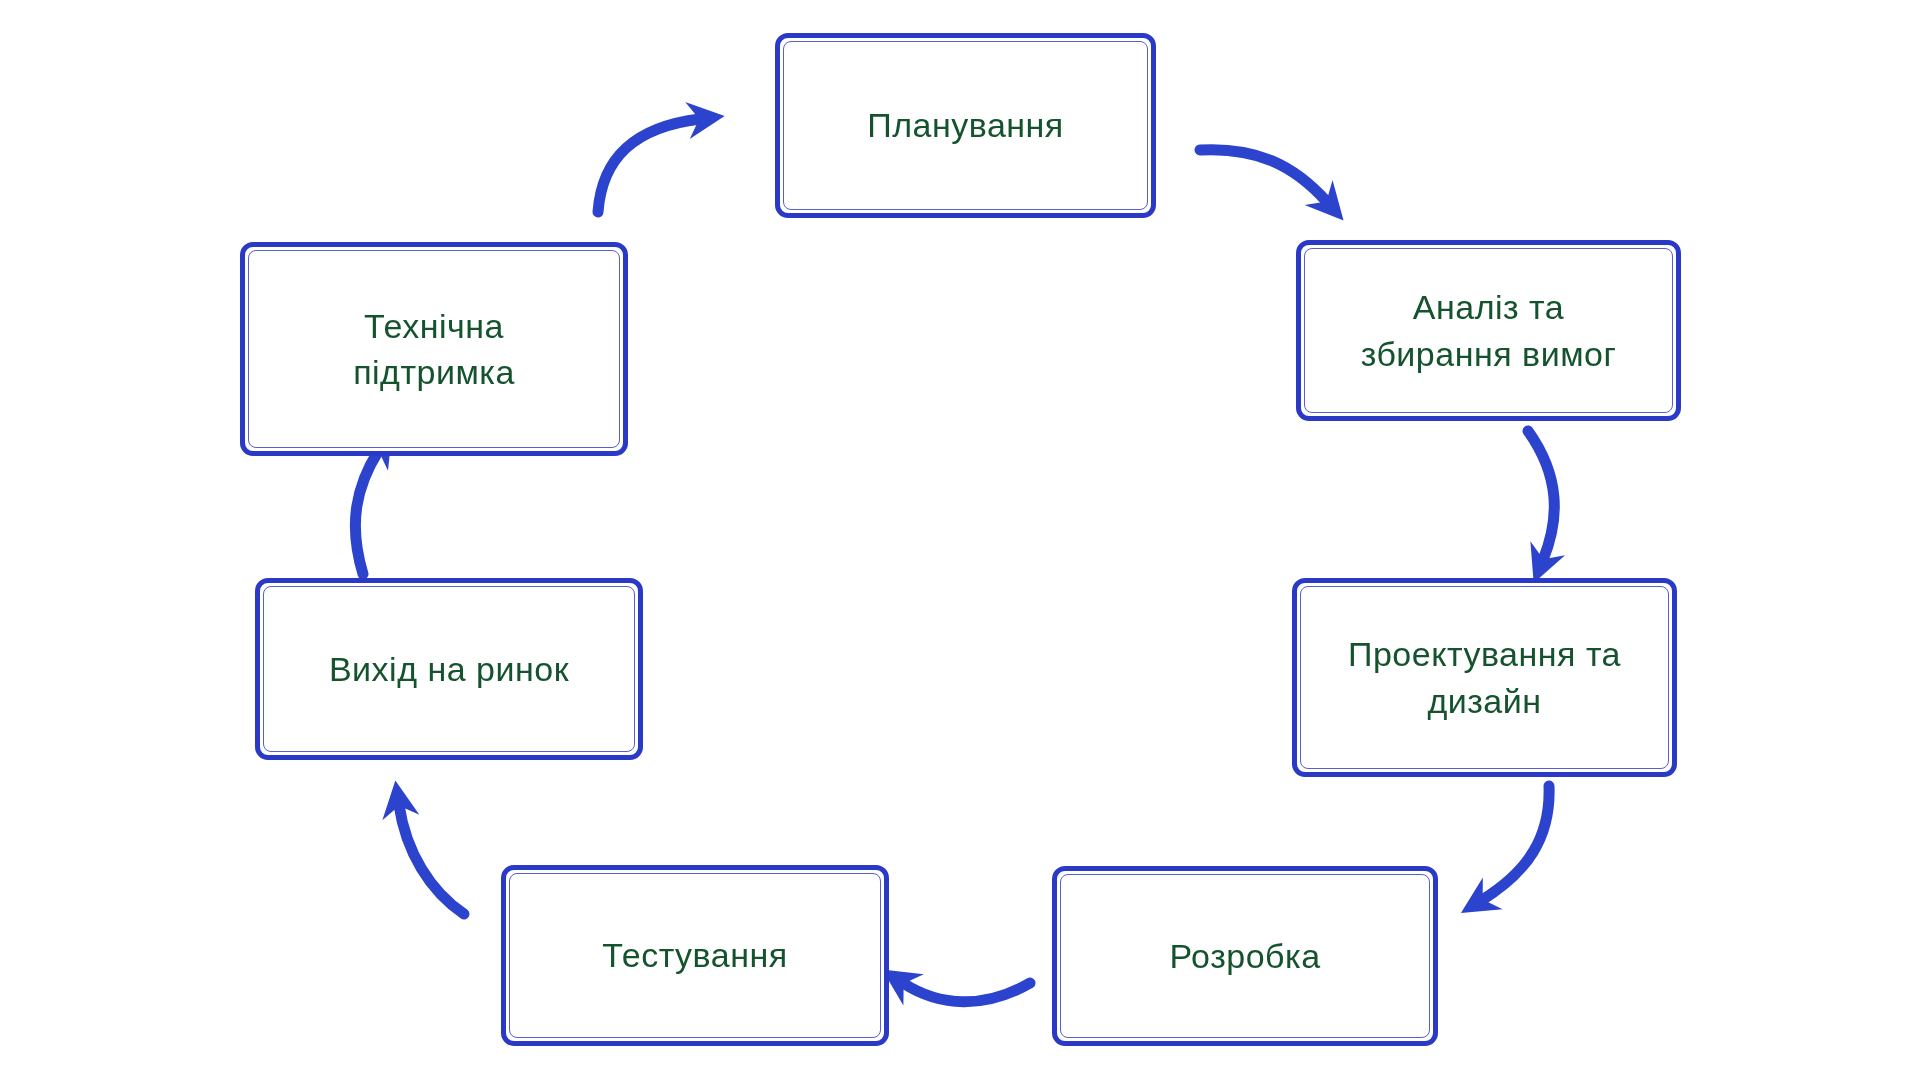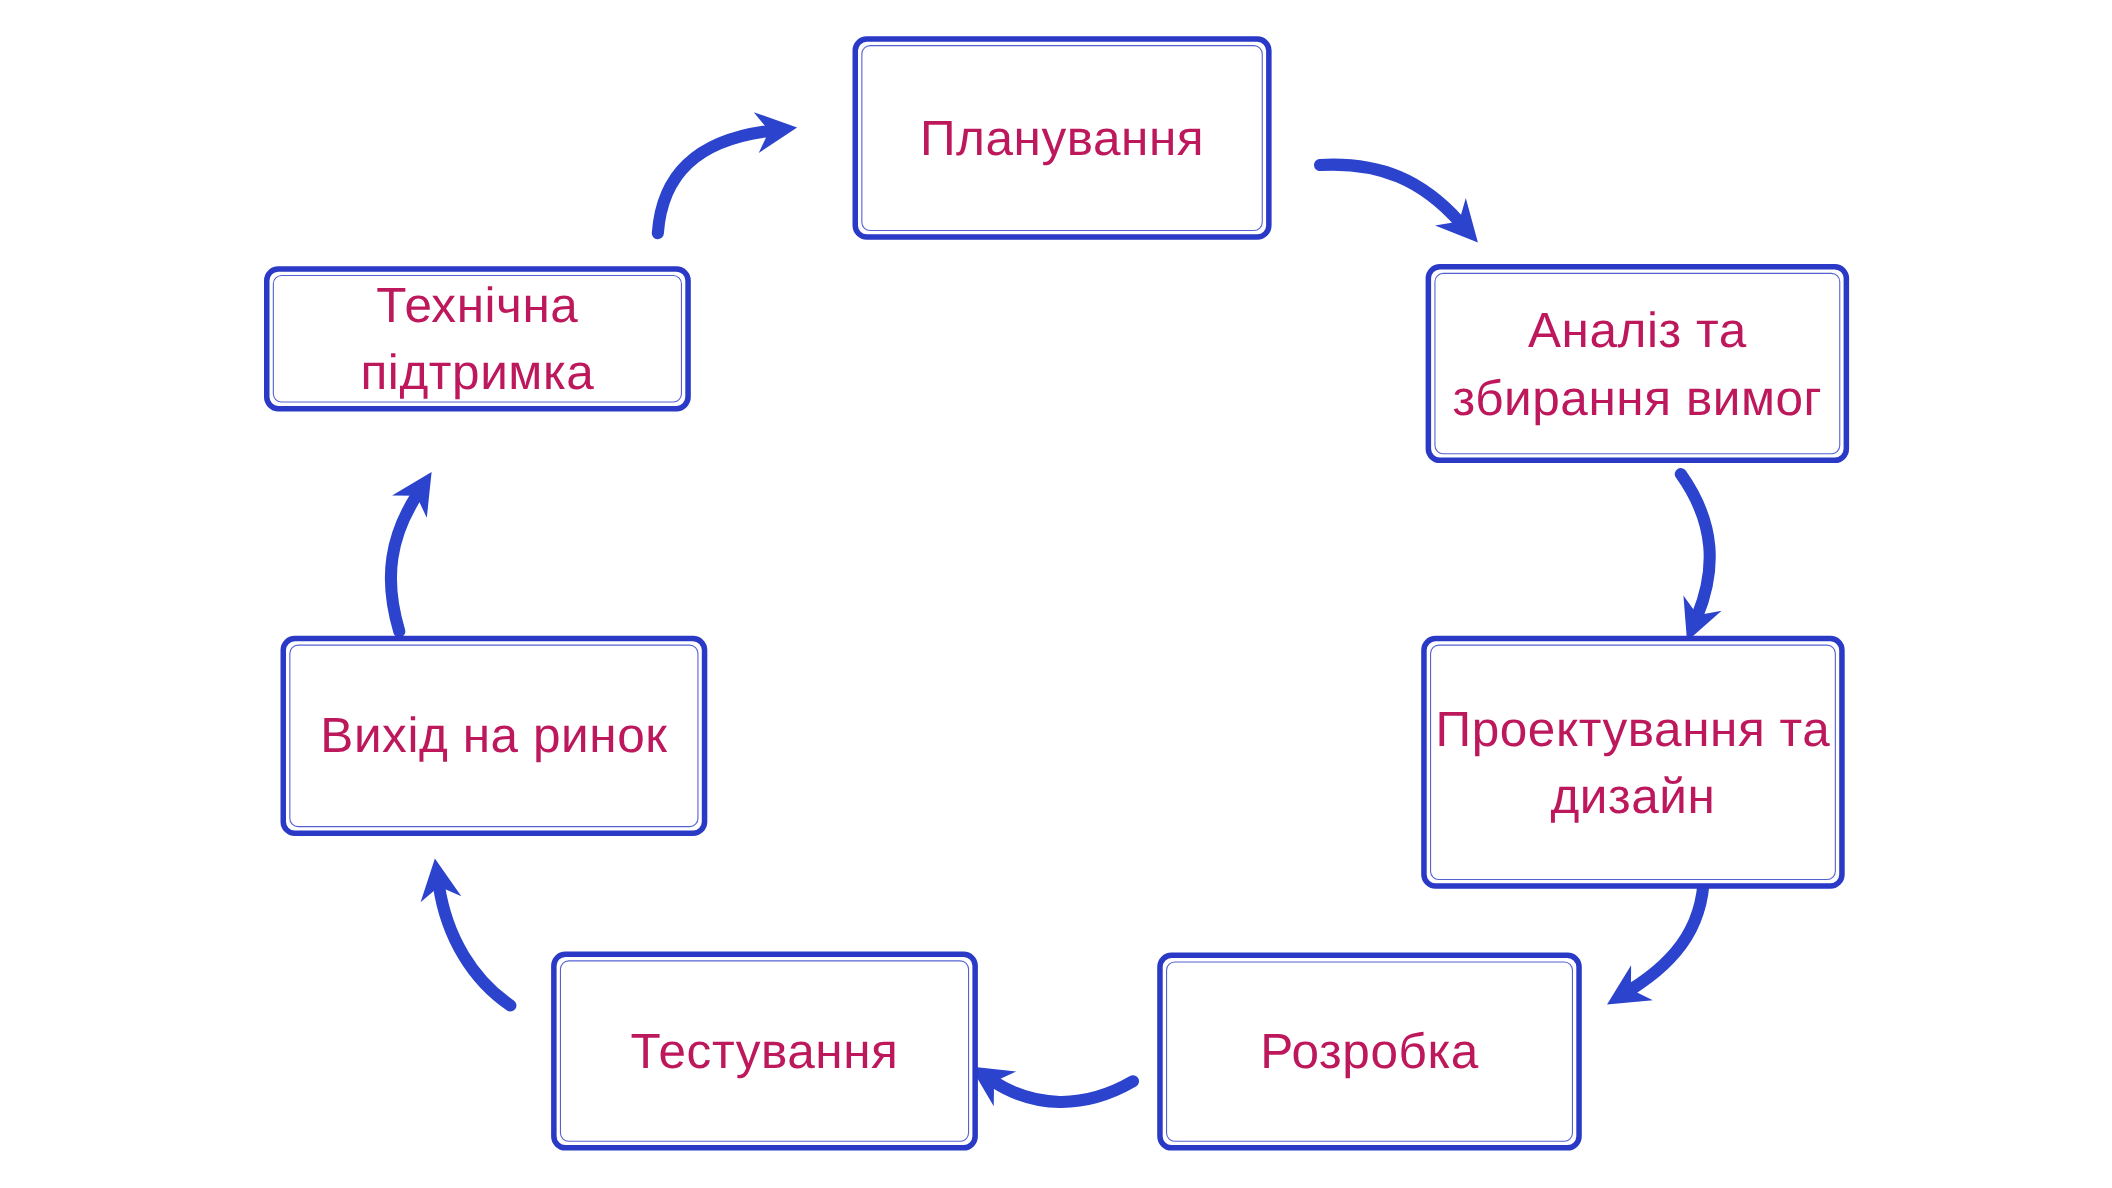--- a/index.html
+++ b/index.html
@@ -26,22 +26,22 @@
   .node {
     position: absolute;
     box-sizing: border-box;
     background: #ffffff;
     border: 5px solid #2a3ac6;
     border-radius: 13px;
     display: flex;
     align-items: center;
     justify-content: center;
     text-align: center;
-    color: #be185d;
-    font-size: 45px;
+    color: #14532d;
+    font-size: 34px;
     font-weight: 300;
     line-height: 1.36;
     letter-spacing: 0.5px;
   }
   
   .node::after {
     content: "";
     position: absolute;
     inset: 3px;
     border: 1.5px solid rgba(42, 58, 198, 0.8);
@@ -50,25 +50,25 @@
   }
   .node .label {
     white-space: pre-line;
     position: relative;
     z-index: 1;
     padding: 0 6px;
   }
   
   .n-planning    { left: 775px;  top: 33px;  width: 381px; height: 185px; }
   .n-analysis    { left: 1296px; top: 240px; width: 385px; height: 181px; }
-  .n-design      { left: 1292px; top: 578px; width: 385px; height: 230px; }
+  .n-design      { left: 1292px; top: 578px; width: 385px; height: 199px; }
   .n-development { left: 1052px; top: 866px; width: 386px; height: 180px; text-align: center; }
   .n-testing     { left: 480px;  top: 865px; width: 388px; height: 181px; margin-left: 21px; }
   .n-launch      { left: 240px;  top: 578px; width: 388px; height: 182px; margin-left: 15px; }
-  .n-support     { left: 240px;  top: 242px; width: 388px; height: 132px; }
+  .n-support     { left: 240px;  top: 242px; width: 388px; height: 214px; }
 </style>
 </head>
 <body>
 
 <div class="canvas">
 
   <svg class="arrow-layer" viewBox="0 0 1920 1080" xmlns="http://www.w3.org/2000/svg">
     <defs>
       <marker id="ah" viewBox="0 0 10 10" refX="3.5" refY="5" markerWidth="3.7" markerHeight="3.7" orient="auto">
         <path d="M0.4,0.4 L9.6,5 L0.4,9.6 L3.3,5 Z" fill="#2b43cd"></path>

